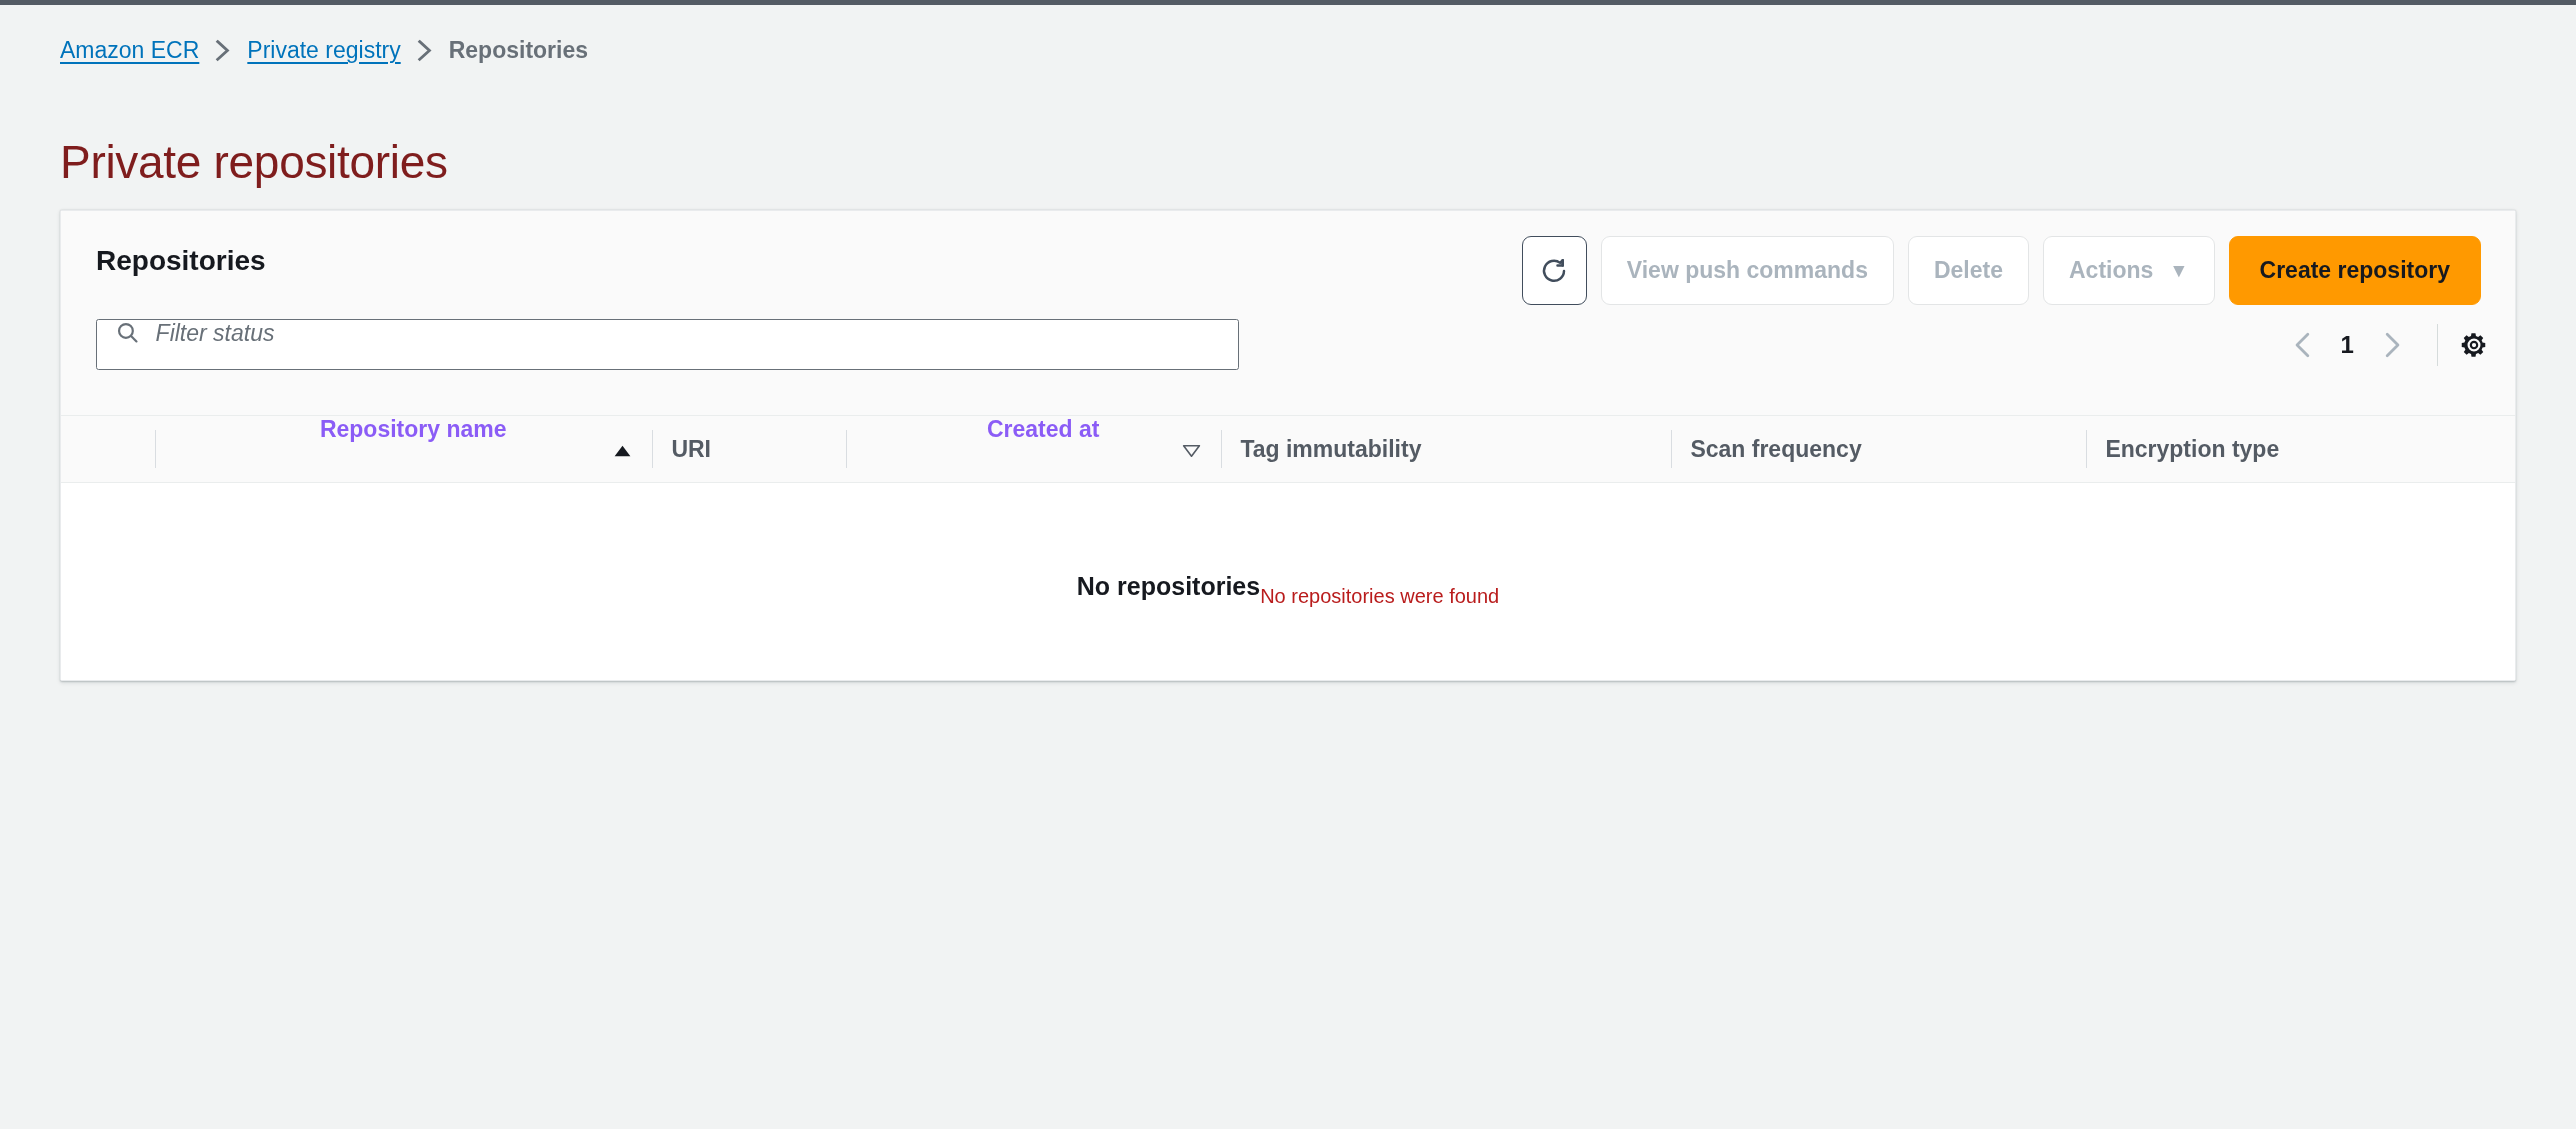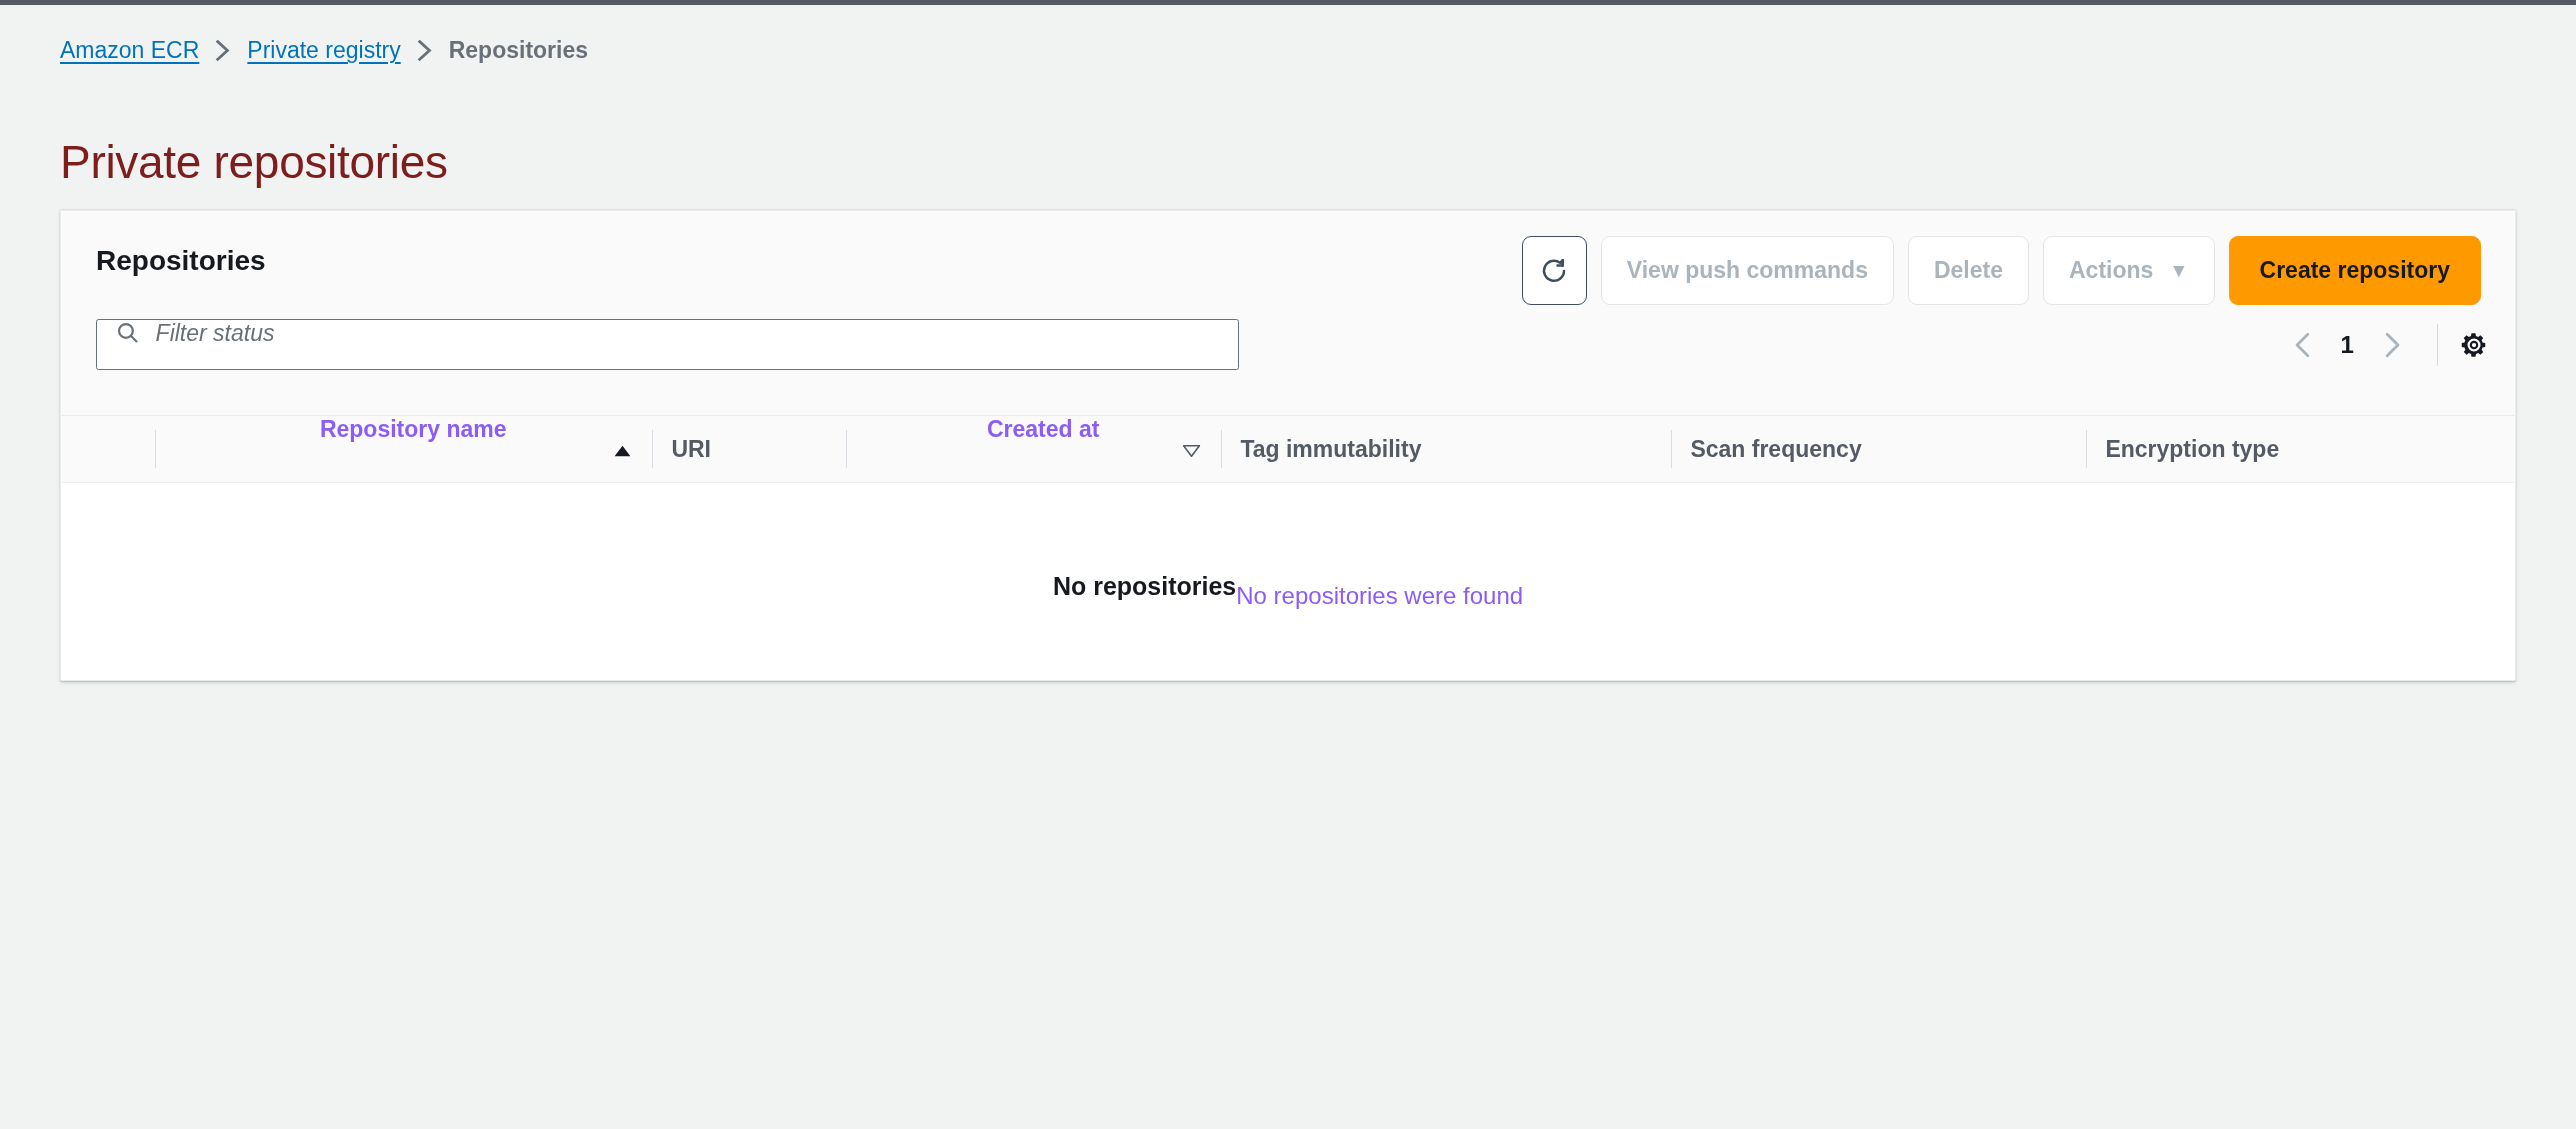--- a/index.html
+++ b/index.html
@@ -219,22 +219,22 @@
     display: flex; flex-direction: row;
     align-items: center; justify-content: center;
   }
   .empty-title {
     font-size: 25px;
     font-weight: bold;
     color: #16191f;
     margin-bottom: 19.4px;
   }
   .empty-sub {
-    font-size: 24px;
-    color: #8b5cf6;
+    font-size: 20px;
+    color: #b91c1c;
   }
 </style>
 </head>
 <body>
 
 <div class="top-strip"></div>
 
 <nav class="breadcrumb">
   <span class="crumb-link">Amazon ECR</span>
   <span class="crumb-sep">

